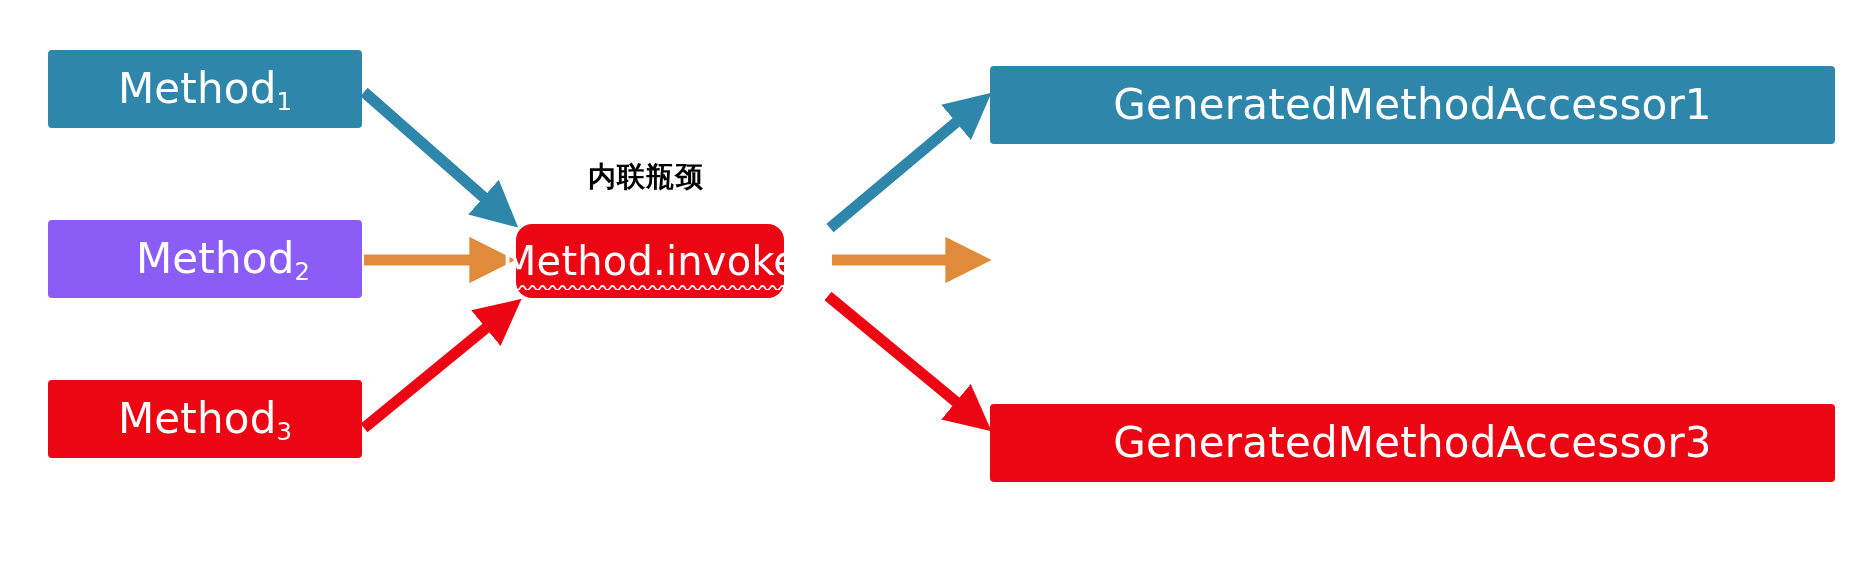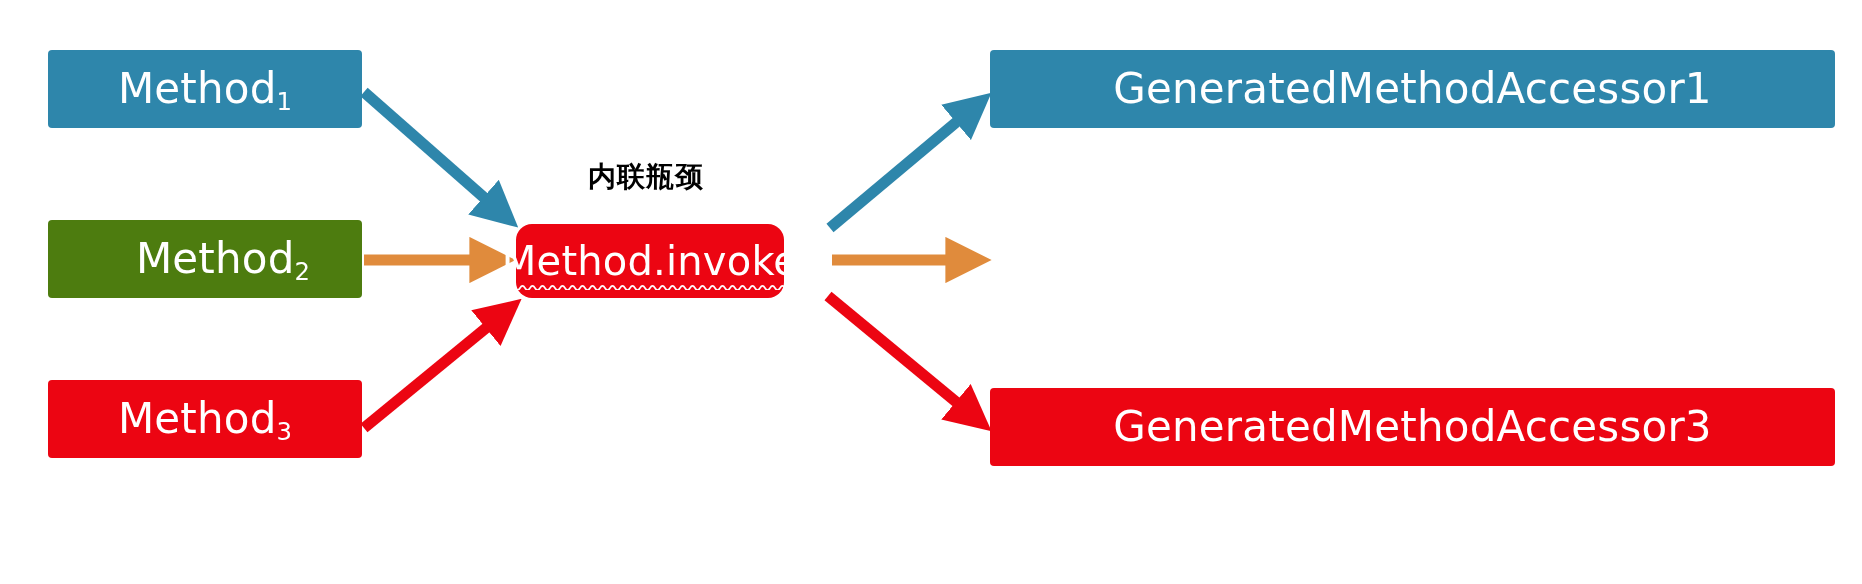--- a/index.html
+++ b/index.html
@@ -40,21 +40,21 @@
     letter-spacing: 0;
   }
   
   .left-node {
     left: 48px;
     width: 314px;
     height: 78px;
     font-size: 42px;
   }
   #node-method-1 { top: 50px;  background: #2E86AB; }
-  #node-method-2 { top: 220px; background: #4d7c0f; padding-left: 36px; }
+  #node-method-2 { top: 220px; background: #8b5cf6; padding-left: 36px; }
   #node-method-3 { top: 380px; background: #EC0512; }
 
   
   #node-method-invoke {
     left: 516px;
     top: 224px;
     width: 268px;
     height: 74px;
     background: #EC0512;
     font-size: 40px;
@@ -70,20 +70,21 @@
     bottom: -9px;
     height: 7px;
   }
 
   
   .right-node {
     left: 990px;
     width: 845px;
     height: 78px;
     font-size: 42px;
+    margin-top: 16px;
   }
   #node-accessor-1 { top: 50px;  background: #2E86AB; }
   #node-accessor-2 { top: 220px; background: #E08B3C; }
   #node-accessor-3 { top: 388px; background: #EC0512; }
 
   
   #bottleneck-label {
     position: absolute;
     left: 588px;
     top: 158px;

